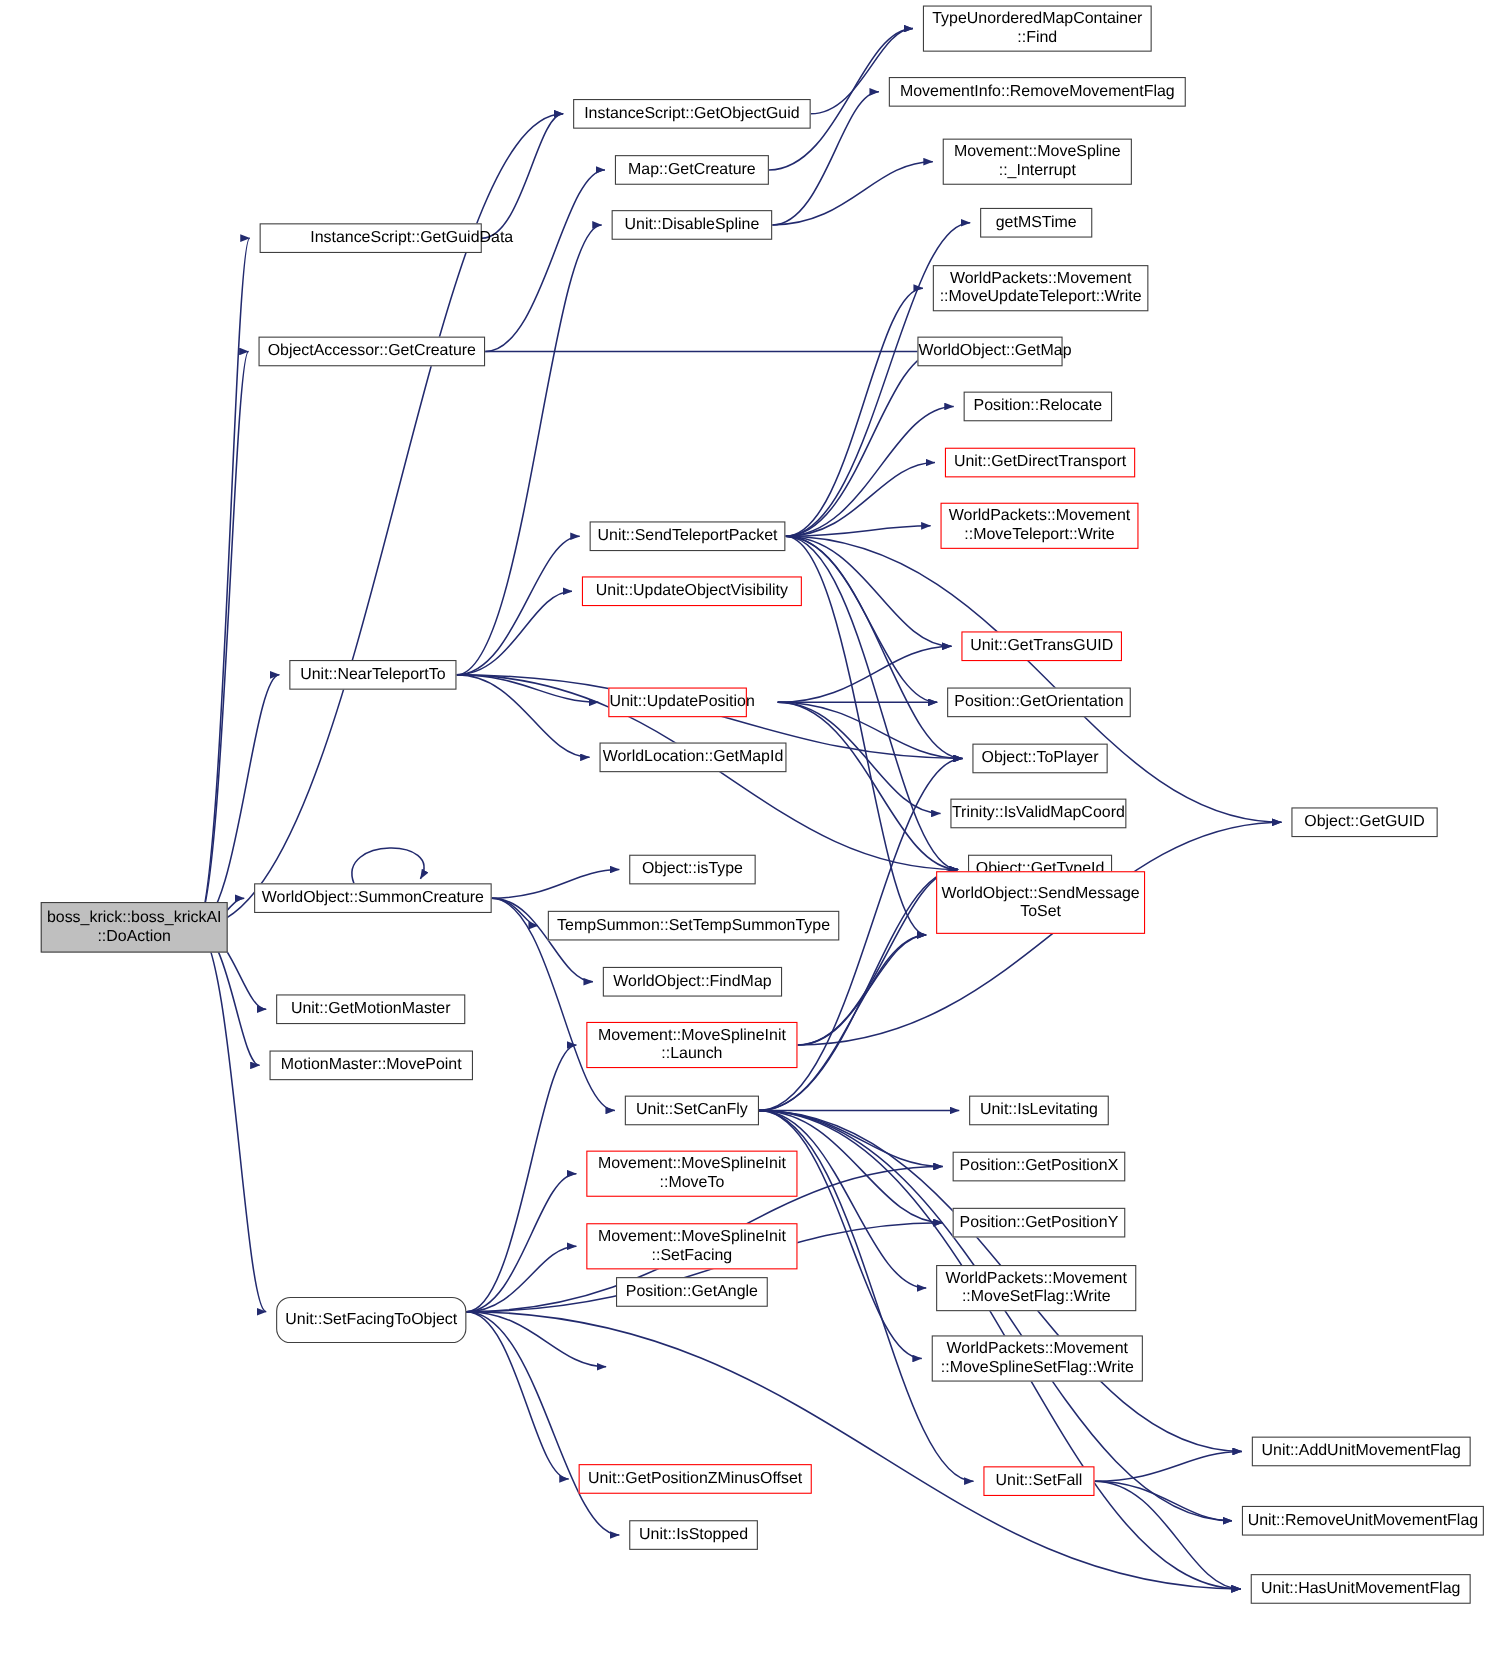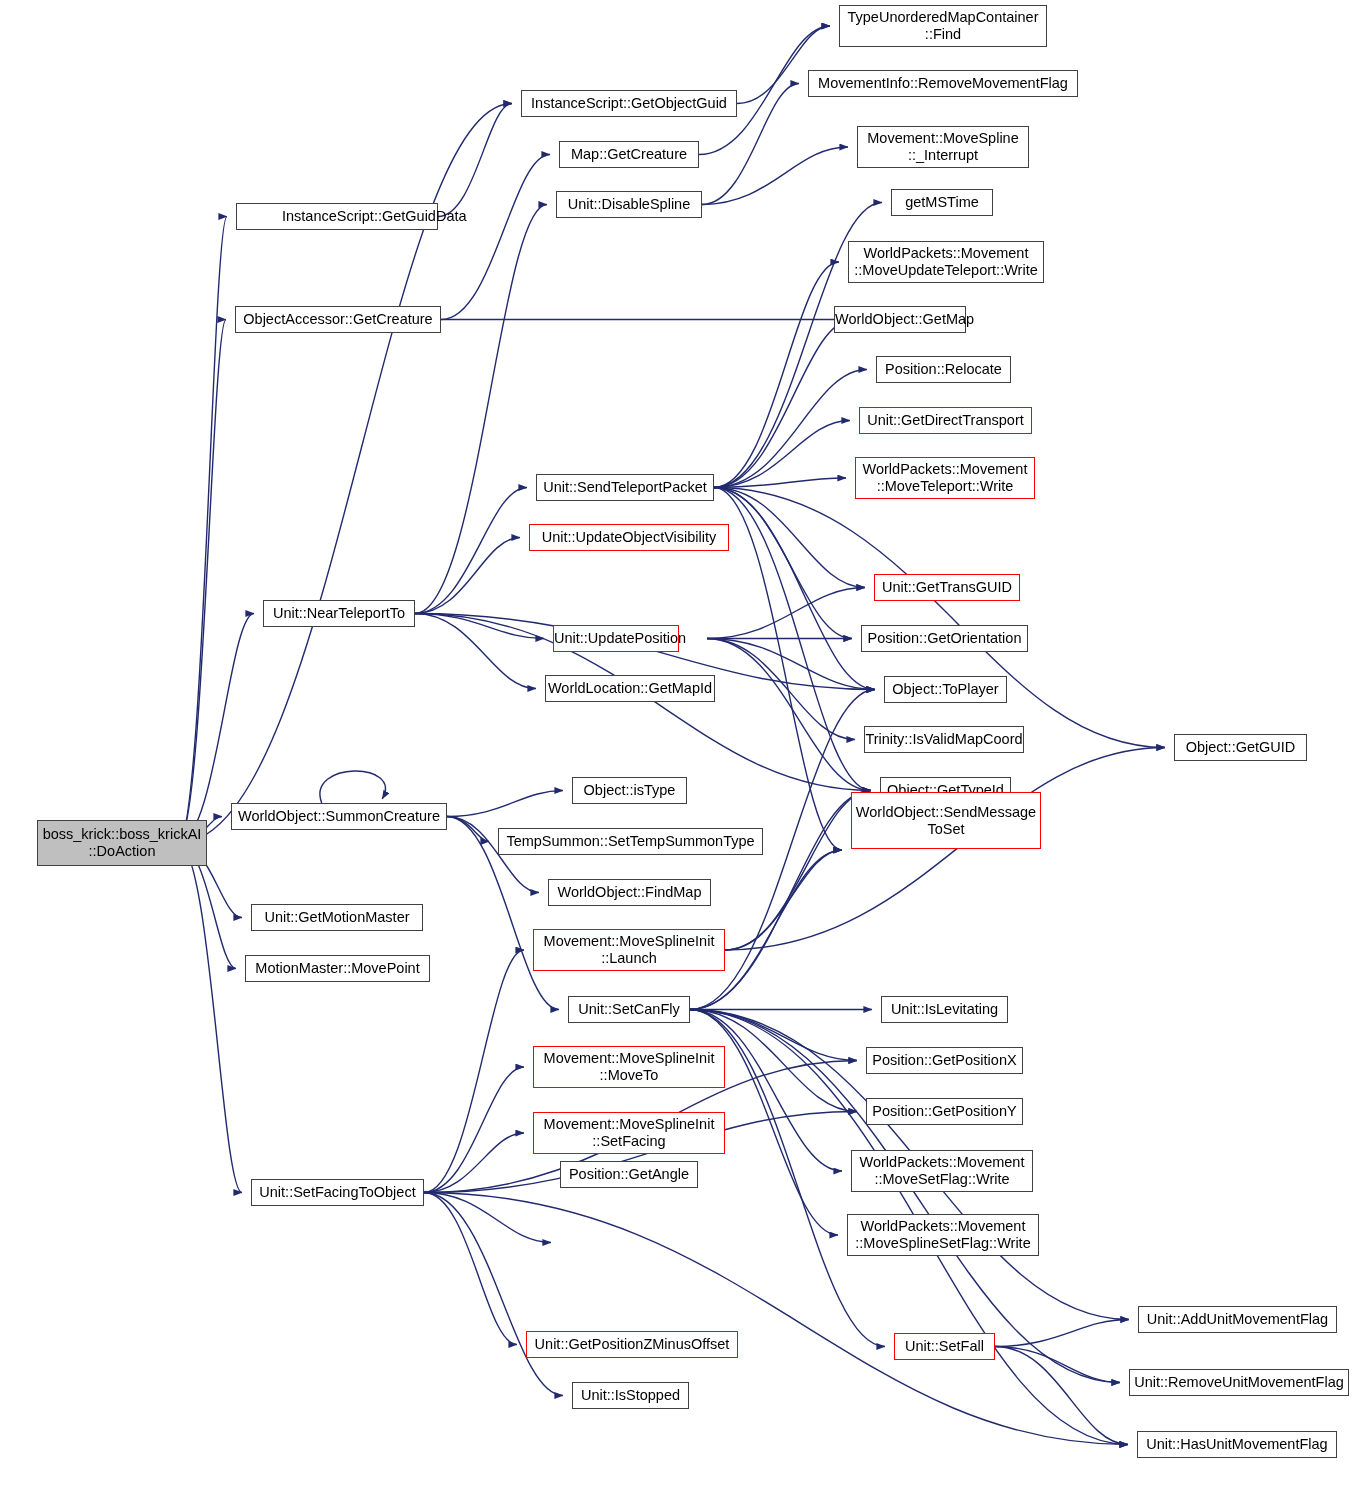--- a/index.html
+++ b/index.html
@@ -157,21 +157,21 @@
       <div class="node" style="left: 866px; top: 1047px; width: 157px; height: 27px;"><span class="nlabel">Position::GetPositionX</span></div>
       <div class="node" style="left: 866px; top: 1098px; width: 157px; height: 27px;"><span class="nlabel">Position::GetPositionY</span></div>
       <div class="node" style="left: 851px; top: 1150px; width: 182px; height: 42px;"><span class="nlabel">WorldPackets::Movement
 ::MoveSetFlag::Write</span></div>
       <div class="node" style="left: 847px; top: 1214px; width: 192px; height: 42px;"><span class="nlabel">WorldPackets::Movement
 ::MoveSplineSetFlag::Write</span></div>
       <div class="node red" style="left: 533px; top: 1046px; width: 192px; height: 42px;"><span class="nlabel">Movement::MoveSplineInit
 ::MoveTo</span></div>
       <div class="node red" style="left: 533px; top: 1112px; width: 192px; height: 42px;"><span class="nlabel">Movement::MoveSplineInit
 ::SetFacing</span></div>
-      <div class="node" style="left: 251px; top: 1179px; width: 173px; height: 27px;"><span class="nlabel">Unit::SetFacingToObject</span></div>
+      <div class="node" style="left: 251px; top: 1179px; width: 173px; height: 42px; border-radius: 13px;"><span class="nlabel">Unit::SetFacingToObject</span></div>
       <div class="node" style="left: 560px; top: 1161px; width: 138px; height: 27px;"><span class="nlabel">Position::GetAngle</span></div>
       <div class="node red" style="left: 526px; top: 1331px; width: 212px; height: 27px;"><span class="nlabel">Unit::GetPositionZMinusOffset</span></div>
       <div class="node" style="left: 572px; top: 1382px; width: 117px; height: 27px;"><span class="nlabel">Unit::IsStopped</span></div>
       <div class="node red" style="left: 894px; top: 1333px; width: 101px; height: 27px;"><span class="nlabel">Unit::SetFall</span></div>
       <div class="node" style="left: 1138px; top: 1306px; width: 199px; height: 27px;"><span class="nlabel">Unit::AddUnitMovementFlag</span></div>
       <div class="node" style="left: 1129px; top: 1369px; width: 220px; height: 27px;"><span class="nlabel">Unit::RemoveUnitMovementFlag</span></div>
       <div class="node" style="left: 1137px; top: 1431px; width: 200px; height: 27px;"><span class="nlabel">Unit::HasUnitMovementFlag</span></div>
     </div>
 </div>
 

